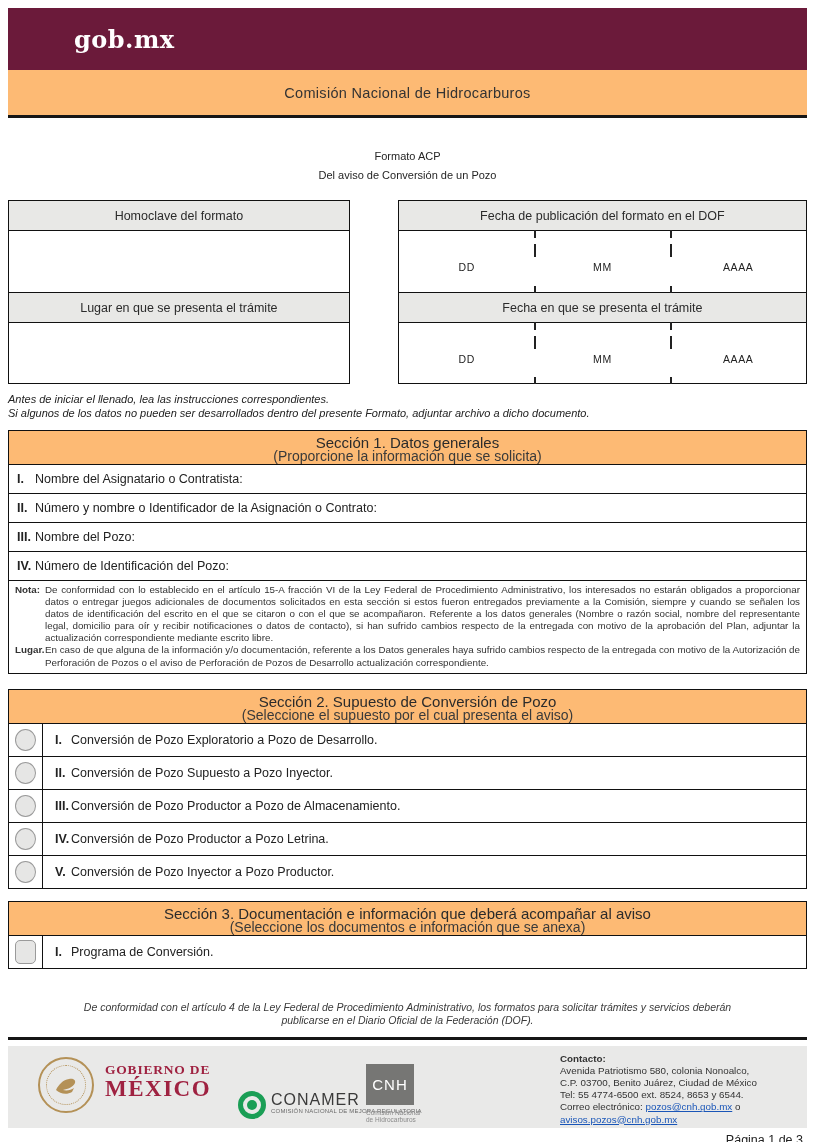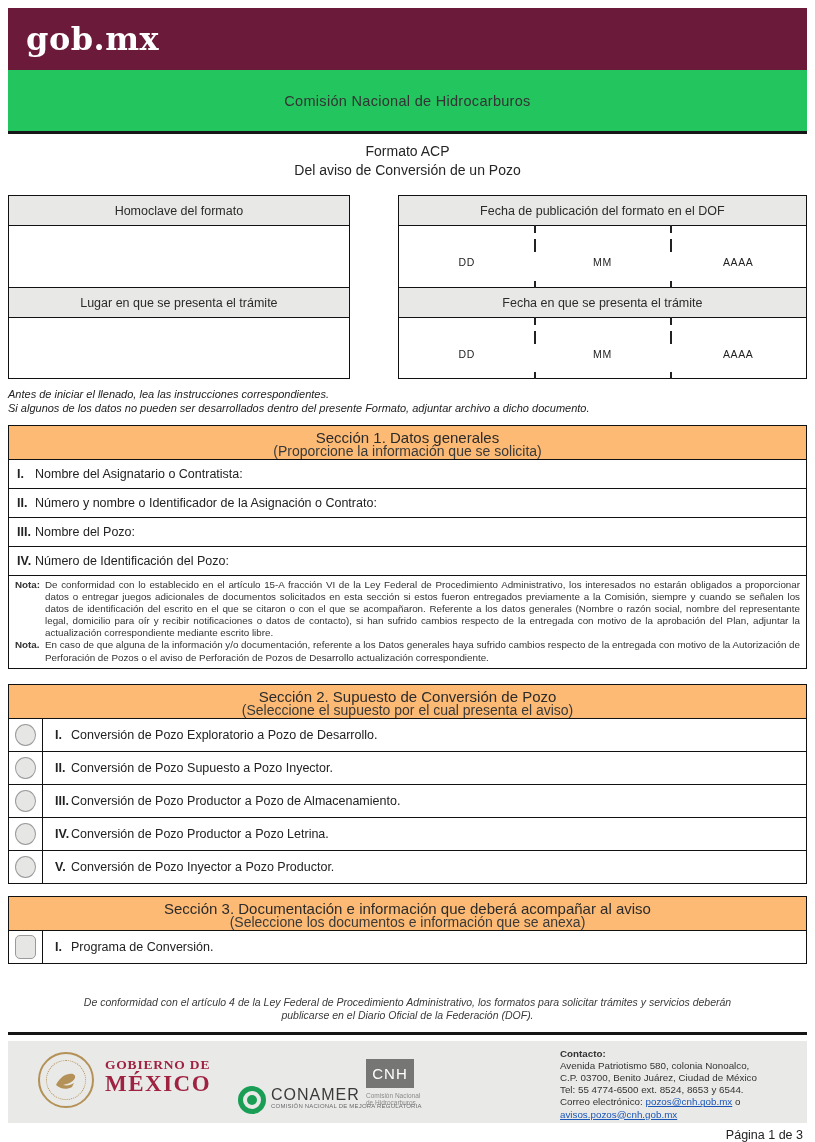--- a/index.html
+++ b/index.html
@@ -6,26 +6,26 @@
   html,body { background:#ffffff; }
   body {
     width:815px; height:1142px; overflow:hidden;
     font-family:"Liberation Sans", sans-serif;
     color:#2a2a2a;
   }
   .page { width:815px; height:1142px; padding:8px 8px 0 8px; position:relative; }
 
   
   .header-bar { height:62px; background:#6b1a3a; display:flex; align-items:center; padding-left:18px; }
-  .gobmx { font-family:"DejaVu Serif", serif; font-weight:bold; font-size:32px; color:#ffffff; letter-spacing:0.5px; }
-  .cnh-bar { height:64px; background:#22c55e; border-bottom:3px solid #161616; display:flex; align-items:center; justify-content:center; }
+  .gobmx { font-family:"DejaVu Serif", serif; font-weight:bold; font-size:24px; color:#ffffff; letter-spacing:0.5px;margin-left:48px; }
+  .cnh-bar { height:48px; background:#fdba74; border-bottom:3px solid #161616; display:flex; align-items:center; justify-content:center; }
   .cnh-bar span { font-size:14.5px; color:#333; letter-spacing:0.3px; }
 
   
-  .title-block { margin-top:8px; text-align:center; font-size:14px; line-height:19px; color:#252525; }
+  .title-block { margin-top:29px; text-align:center; font-size:11px; line-height:19px; color:#252525; }
 
   
   .top-grid { margin-top:15px; display:flex; justify-content:space-between;gap:48px; }
   .tg-col { border:1.6px solid #111; }
   .tg-col.left { width:370px; }
   .tg-col.right { width:443px; }
   .tg-head { background:#e8e8e6; border-bottom:1.6px solid #111; height:30px; display:flex; align-items:center; justify-content:center; font-size:12.5px; color:#2b2b2b; }
   .tg-cell { height:62px; border-bottom:1.6px solid #111; position:relative; background:#fff; }
   .tg-col > div:last-child { border-bottom:none; }
   .tg-cell.last { height:60px; }
@@ -77,21 +77,21 @@
   .gob-text { position:absolute; left:97px; top:17px; font-family:"Liberation Serif", serif; font-weight:bold; color:#9f2241; }
   .gob-text .l1 { font-size:13.5px; letter-spacing:0.8px; line-height:14px; }
   .gob-text .l2 { font-size:23px; letter-spacing:1.5px; line-height:24px; }
   .conamer { position:absolute; left:230px; top:45px; display:flex; align-items:flex-start; }
   .conamer-icon { width:28px; height:28px; border-radius:50%; border:5px solid #1a9e55; position:relative; flex:0 0 auto; }
   .conamer-icon::after { content:""; position:absolute; left:4px; top:4px; width:10px; height:10px; border-radius:50%; background:#1a9e55; }
   .conamer-text { margin-left:5px; }
   .conamer-name { font-size:16px; color:#3a3a3a; letter-spacing:1px; line-height:17px; }
   .conamer-sub { font-size:6px; color:#6a6a6a; letter-spacing:0.2px; }
   .cnh-logo { position:absolute; left:358px; top:18px; }
-  .cnh-box { width:48px; height:29px; background:#767674; color:#fff; display:flex; align-items:center; justify-content:center; font-size:15px; letter-spacing:1px; }
+  .cnh-box { width:48px; height:41px; background:#767674; color:#fff; display:flex; align-items:center; justify-content:center; font-size:15px; letter-spacing:1px; }
   .cnh-sub { margin-top:4px; font-size:6.5px; color:#8a8a8a; line-height:7.5px; }
   .contact { position:absolute; left:552px; top:7px; font-size:9.8px; line-height:12.2px; color:#333; }
   .contact .head { font-weight:bold; }
   .contact a { color:#1a56b8; text-decoration:underline; }
   .page-number { margin-top:5px; text-align:right; padding-right:4px; font-size:12.5px; color:#222; }
 </style>
 </head>
 <body>
 
 <div class="page">
@@ -181,21 +181,21 @@
     <div class="sec-row s1-row">
       <span class="numeral">IV.</span>
       <span>Número de Identificación del Pozo:</span>
     </div>
     <div class="nota-box">
       <div class="nota">
         <span class="nota-label">Nota:</span>
         <span>De conformidad con lo establecido en el artículo 15-A fracción VI de la Ley Federal de Procedimiento Administrativo, los interesados no estarán obligados a proporcionar datos o entregar juegos adicionales de documentos solicitados en esta sección si estos fueron entregados previamente a la Comisión, siempre y cuando se señalen los datos de identificación del escrito en el que se citaron o con el que se acompañaron. Referente a los datos generales (Nombre o razón social, nombre del representante legal, domicilio para oír y recibir notificaciones o datos de contacto), si han sufrido cambios respecto de la entregada con motivo de la aprobación del Plan, adjuntar la actualización correspondiente mediante escrito libre.</span>
       </div>
       <div class="nota">
-        <span class="nota-label">Nota.</span>
+        <span class="nota-label">Lugar.</span>
         <span>En caso de que alguna de la información y/o documentación, referente a los Datos generales haya sufrido cambios respecto de la entregada con motivo de la Autorización de Perforación de Pozos o el aviso de Perforación de Pozos de Desarrollo actualización correspondiente.</span>
       </div>
     </div>
   </div>
 
   <div class="section sec2">
     <div class="sec-head">
       <div class="sec-title">Sección 2. Supuesto de Conversión de Pozo</div>
       <div class="sec-sub">(Seleccione el supuesto por el cual presenta el aviso)</div>
     </div>

